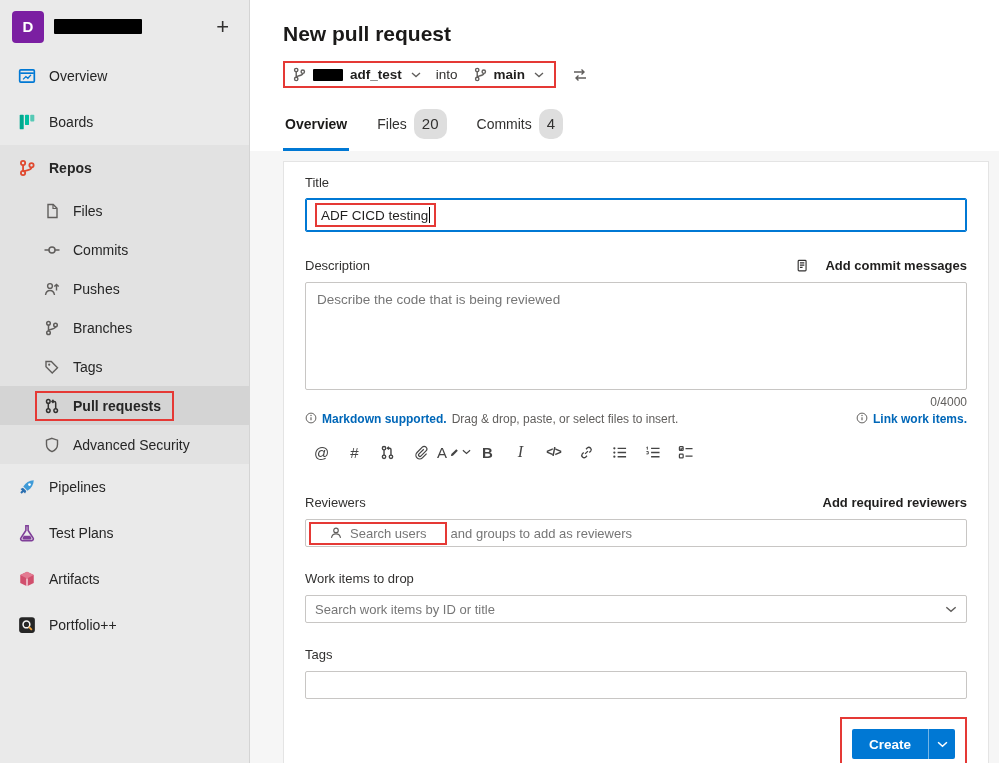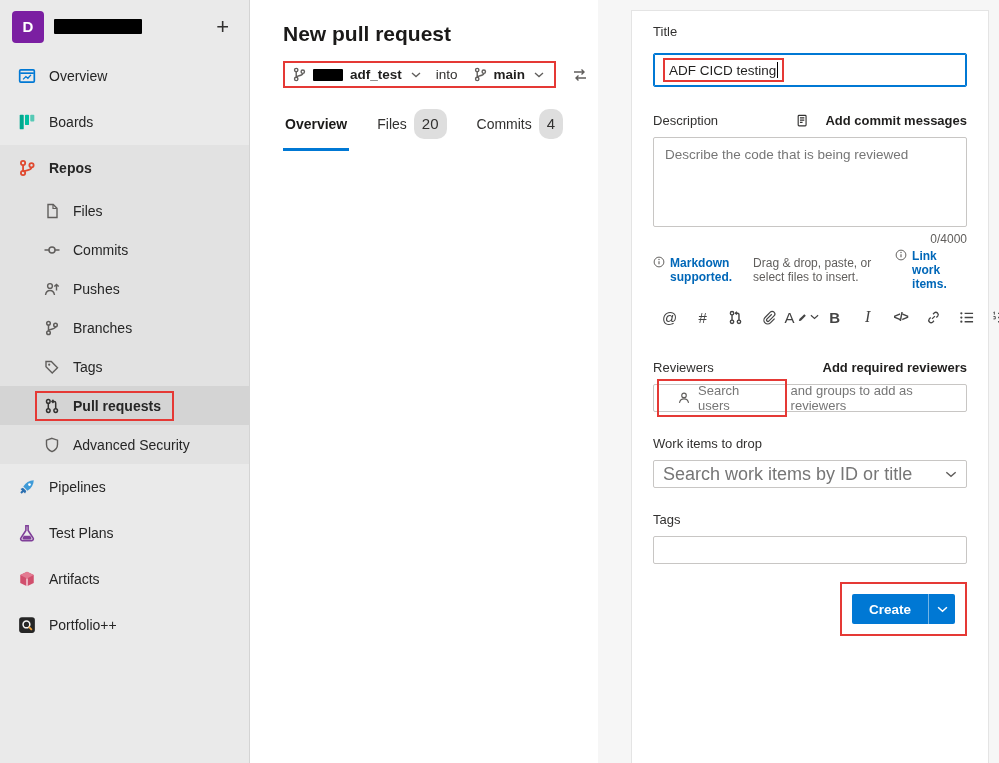--- a/index.html
+++ b/index.html
@@ -21,63 +21,63 @@
   .add-btn{font-size:22px;font-weight:300;color:#323130;cursor:pointer;line-height:1;padding:0 4px}
   .side-item{height:46px;display:flex;align-items:center;gap:13px;padding:0 10px 0 18px;cursor:pointer;color:#262626;white-space:nowrap}
   .side-item.grp{background:#e2e2e2}
   .side-item.indent{height:39px;padding-left:44px;background:#e2e2e2}
   .side-item.selected{background:#d4d4d4}
   .bold{font-weight:700}
   .icon{display:inline-flex;align-items:center;justify-content:center;flex:none}
   .ann-inline{display:inline-flex;align-items:center;gap:13px;border:2px solid var(--annotation);padding:5px 11px 5px 7px;margin-left:-9px}
 
   
-  .main{flex:1;min-width:0;display:flex;flex-direction:row;background:#14532d}
+  .main{flex:1;min-width:0;display:flex;flex-direction:column;background:#14532d}
   .main-top{padding:22px 10px 0 33px;background:#fff}
   .page-title{font-size:21px;font-weight:600;color:#1b1a19}
   .branch-row{display:flex;align-items:center;margin-top:15px}
   .ann-box{display:inline-flex;align-items:center;border:2px solid var(--annotation);padding:4px 10px 4px 7px;gap:6px}
   .branch-name{font-weight:600;color:#201f1e;font-size:13.5px}
   .into{color:#323130;margin:0 9px;font-size:13.5px}
   .chev{display:inline-flex;margin-left:3px;cursor:pointer}
   .swap{margin-left:16px;cursor:pointer;display:inline-flex}
   .tabs{display:flex;gap:26px;margin-top:21px}
   .tab{display:flex;align-items:center;gap:7px;padding:0 2px 9px 2px;font-size:14px;color:#323130;cursor:pointer;border-bottom:3px solid transparent}
   .tab.active{font-weight:600;color:#1b1a19;border-bottom-color:var(--accent)}
   .badge{background:#dedede;border-radius:10px;padding:6px 8px;font-size:15px;color:#323130;line-height:1.2}
 
   .content-bg{flex:1;background:#f6f6f6;padding:10px 10px 0 33px;overflow:hidden}
   .card{background:#fff;border:1px solid #e4e4e4;border-bottom:none;height:100%;padding:13px 21px 0 21px}
 
   .field-label{font-size:13px;color:#323130}
-  .fake-input{margin-top:14px;height:34px;border:1px solid var(--accent);box-shadow:inset 0 0 0 1px var(--accent);border-radius:2px;display:flex;align-items:center;padding:0 9px;background:#fff;cursor:text;font-size:13.5px;color:#201f1e}
+  .fake-input{margin-top:8px;height:34px;border:1px solid var(--accent);box-shadow:inset 0 0 0 1px var(--accent);border-radius:2px;display:flex;align-items:center;padding:0 9px;background:#fff;cursor:text;font-size:13.5px;color:#201f1e}
   .title-ann{display:inline-flex;align-items:center;border:2px solid var(--annotation);padding:2px 4px}
   .caret{width:1px;height:16px;background:#000;margin-left:1px}
 
   .row-between{display:flex;align-items:center;justify-content:space-between}
   .mt26{margin-top:26px}.mt30{margin-top:30px}.mt24{margin-top:24px}
   .cmd{display:flex;align-items:center;gap:15px;font-size:13px;font-weight:600;color:#201f1e;cursor:pointer}
 
-  textarea.desc{margin-top:9px;width:100%;height:90px;border:1px solid #c8c6c4;border-radius:2px;resize:none;padding:9px 11px;font-family:"Liberation Sans",sans-serif;font-size:13.5px;color:#323130;display:block}
+  textarea.desc{margin-top:9px;width:100%;height:108px;border:1px solid #c8c6c4;border-radius:2px;resize:none;padding:9px 11px;font-family:"Liberation Sans",sans-serif;font-size:13.5px;color:#323130;display:block}
   textarea.desc::placeholder{color:#767676}
   .counter{text-align:right;font-size:12px;color:#605e5c;margin-top:5px}
   .hints{display:flex;justify-content:space-between;align-items:center;margin-top:3px;font-size:12px;color:#605e5c}
   .hint-left,.hint-right{display:flex;align-items:flex-start;gap:5px}
   .link{color:var(--link);font-weight:600;cursor:pointer;text-decoration:none}
 
   .toolbar{display:flex;align-items:center;margin-top:13px}
   .tool{min-width:33px;height:26px;display:flex;align-items:center;justify-content:center;color:#444;cursor:pointer;font-size:15px;gap:3px}
   .tool .b{font-weight:700}
   .tool .i{font-style:italic;font-family:"Liberation Serif",serif;font-size:16px}
   .tool .code{font-size:12px;letter-spacing:-1px;font-weight:600}
 
   .slim-input{margin-top:9px;height:28px;border:1px solid #c8c6c4;border-radius:2px;background:#fff;display:flex;align-items:center;padding:0 9px;font-size:13px;color:#767676;cursor:text}
   .rev-ann{display:inline-flex;align-items:center;gap:7px;border:2px solid var(--annotation);padding:2px 18px;margin-left:-6px}
   .ph-rest{margin-left:4px}
-  .sel-input input{flex:1;height:100%;border:0;outline:0;font:inherit;font-size:18px;color:#323130;background:transparent}
+  .sel-input input{flex:1;height:100%;border:0;outline:0;font:inherit;font-size:13px;color:#323130;background:transparent}
   .sel-input input::placeholder{color:#767676}
   .chev-right{margin-left:auto;display:inline-flex;cursor:pointer}
 
   .footer{display:flex;justify-content:flex-end;margin-top:18px}
   .create-ann{border:2px solid var(--annotation);padding:10px;display:inline-flex}
   .split-btn{display:flex;height:30px;background:var(--accent);color:#fff;border-radius:2px;overflow:hidden}
   .split-main{padding:0 17px;display:flex;align-items:center;font-size:13.5px;font-weight:600;cursor:pointer}
   .split-chev{width:27px;display:flex;align-items:center;justify-content:center;border-left:1px solid rgba(255,255,255,.45);cursor:pointer}
 </style>
 </head>

